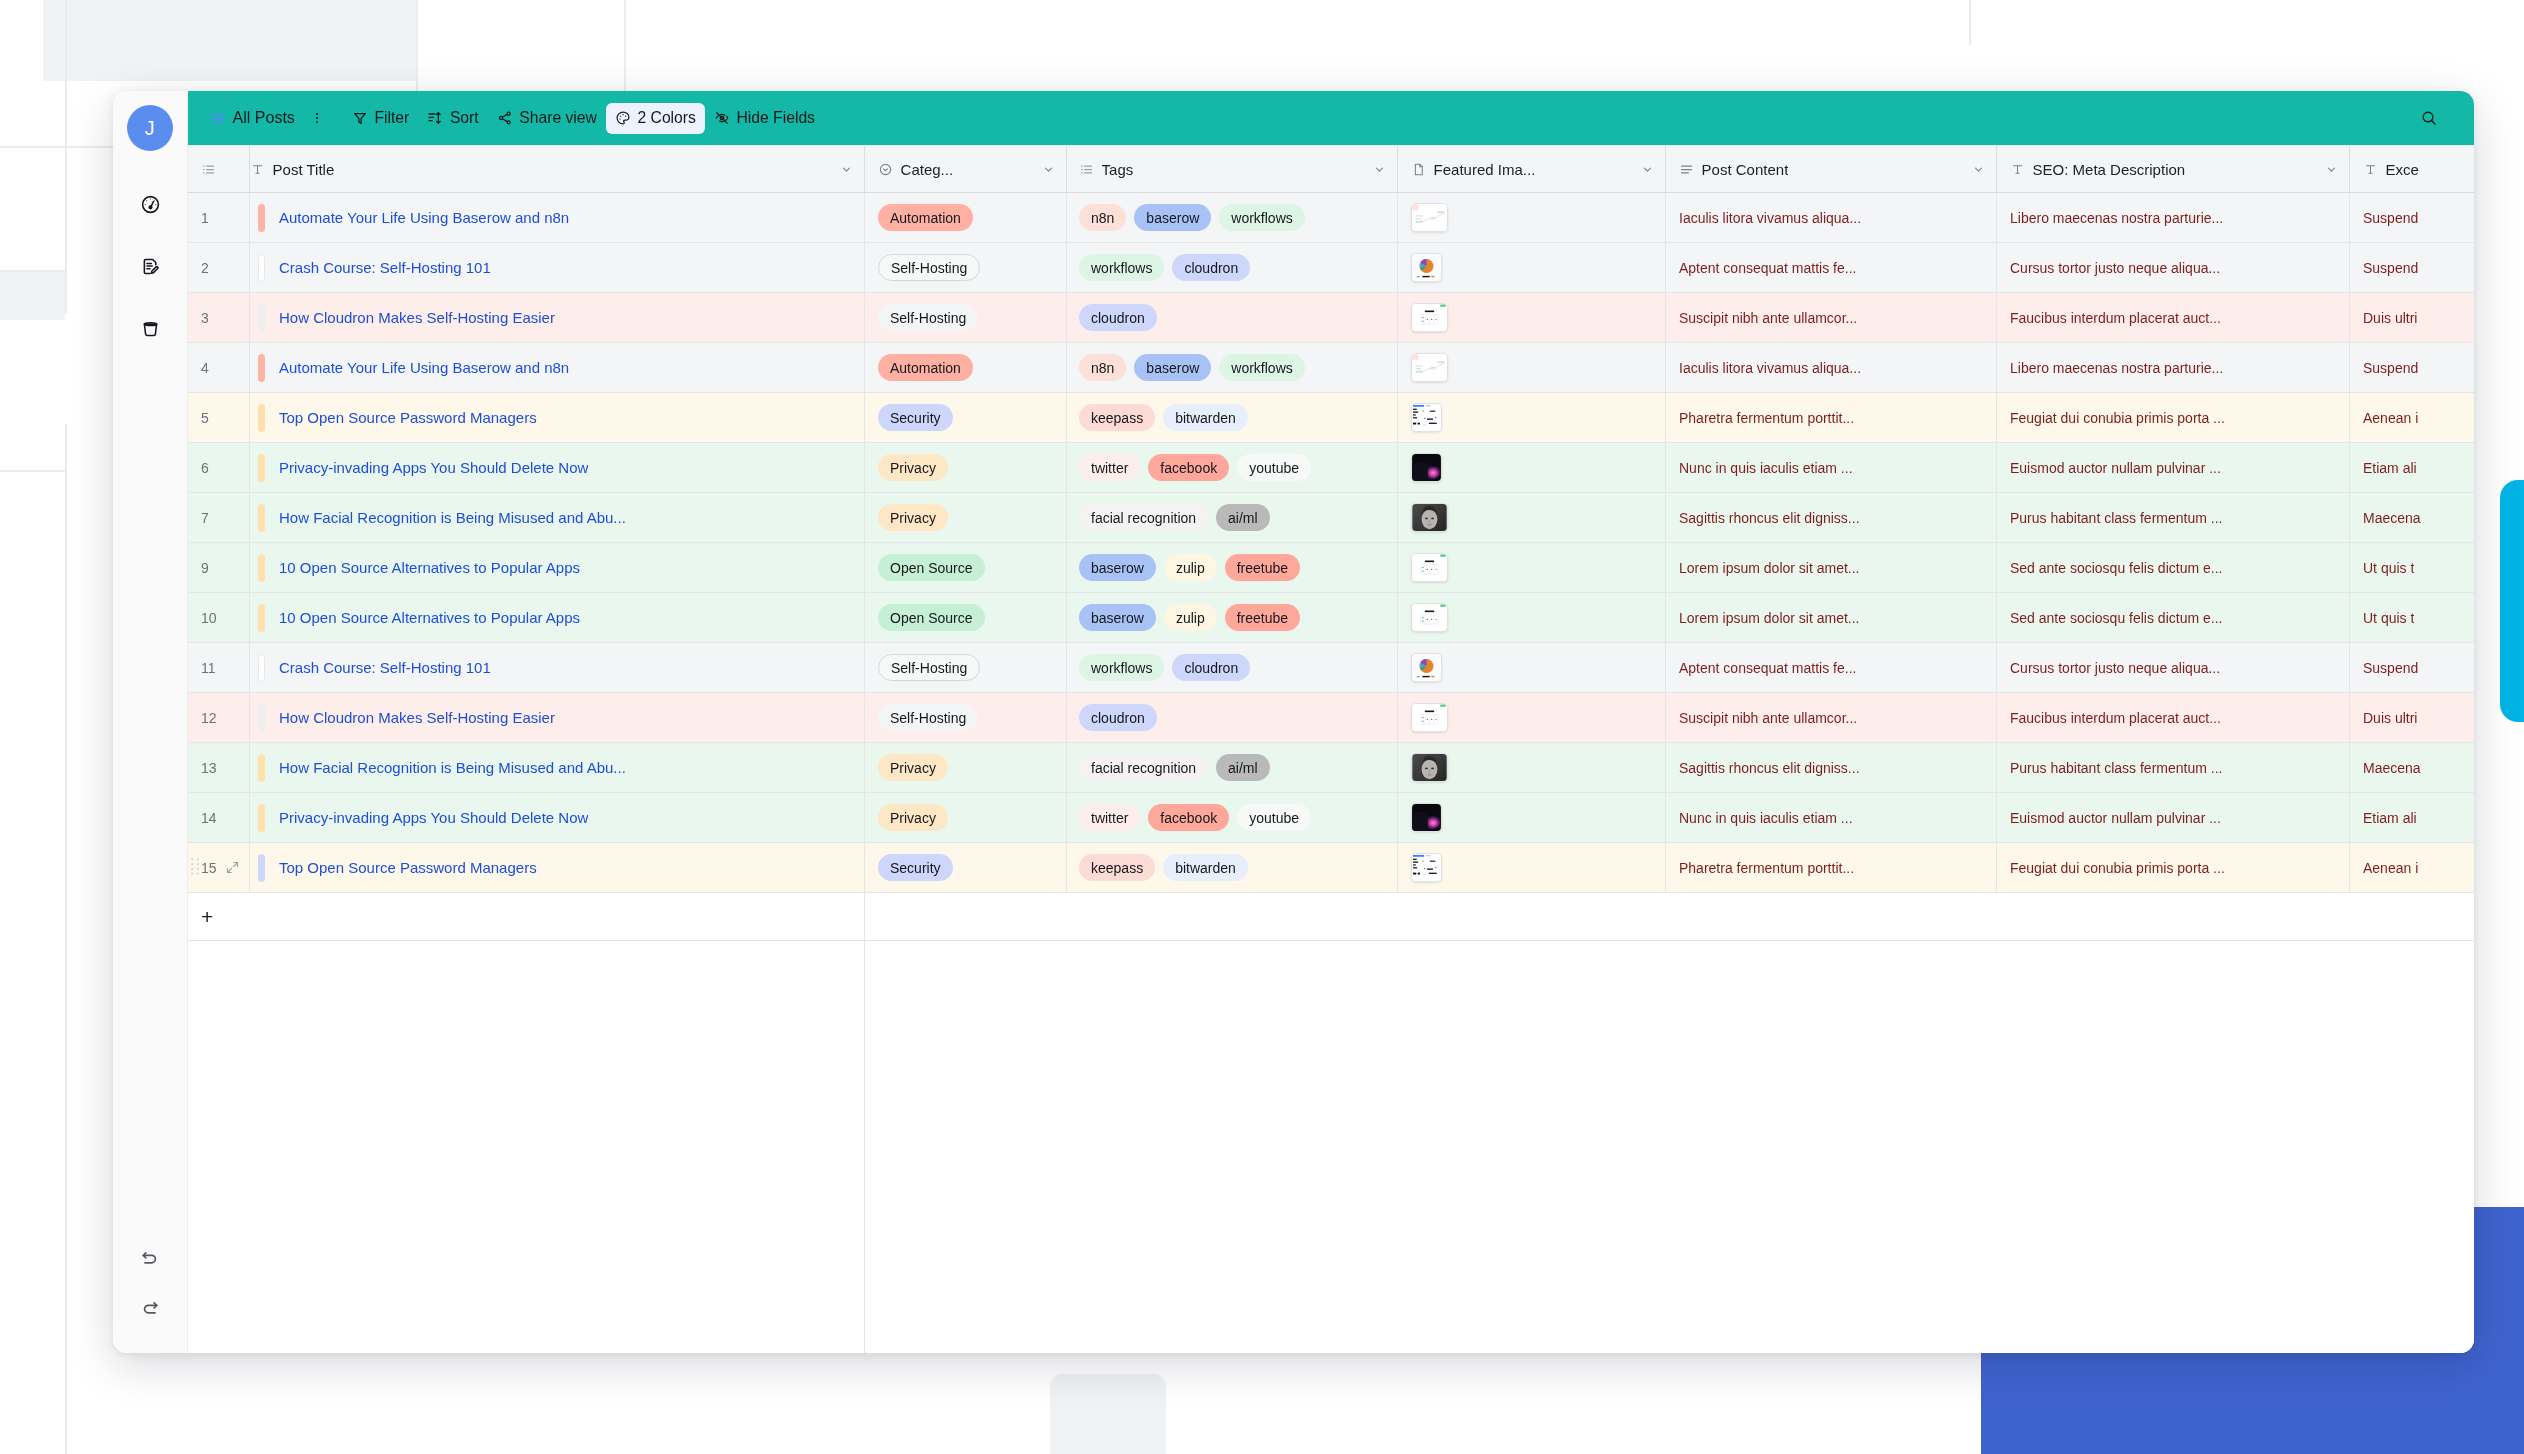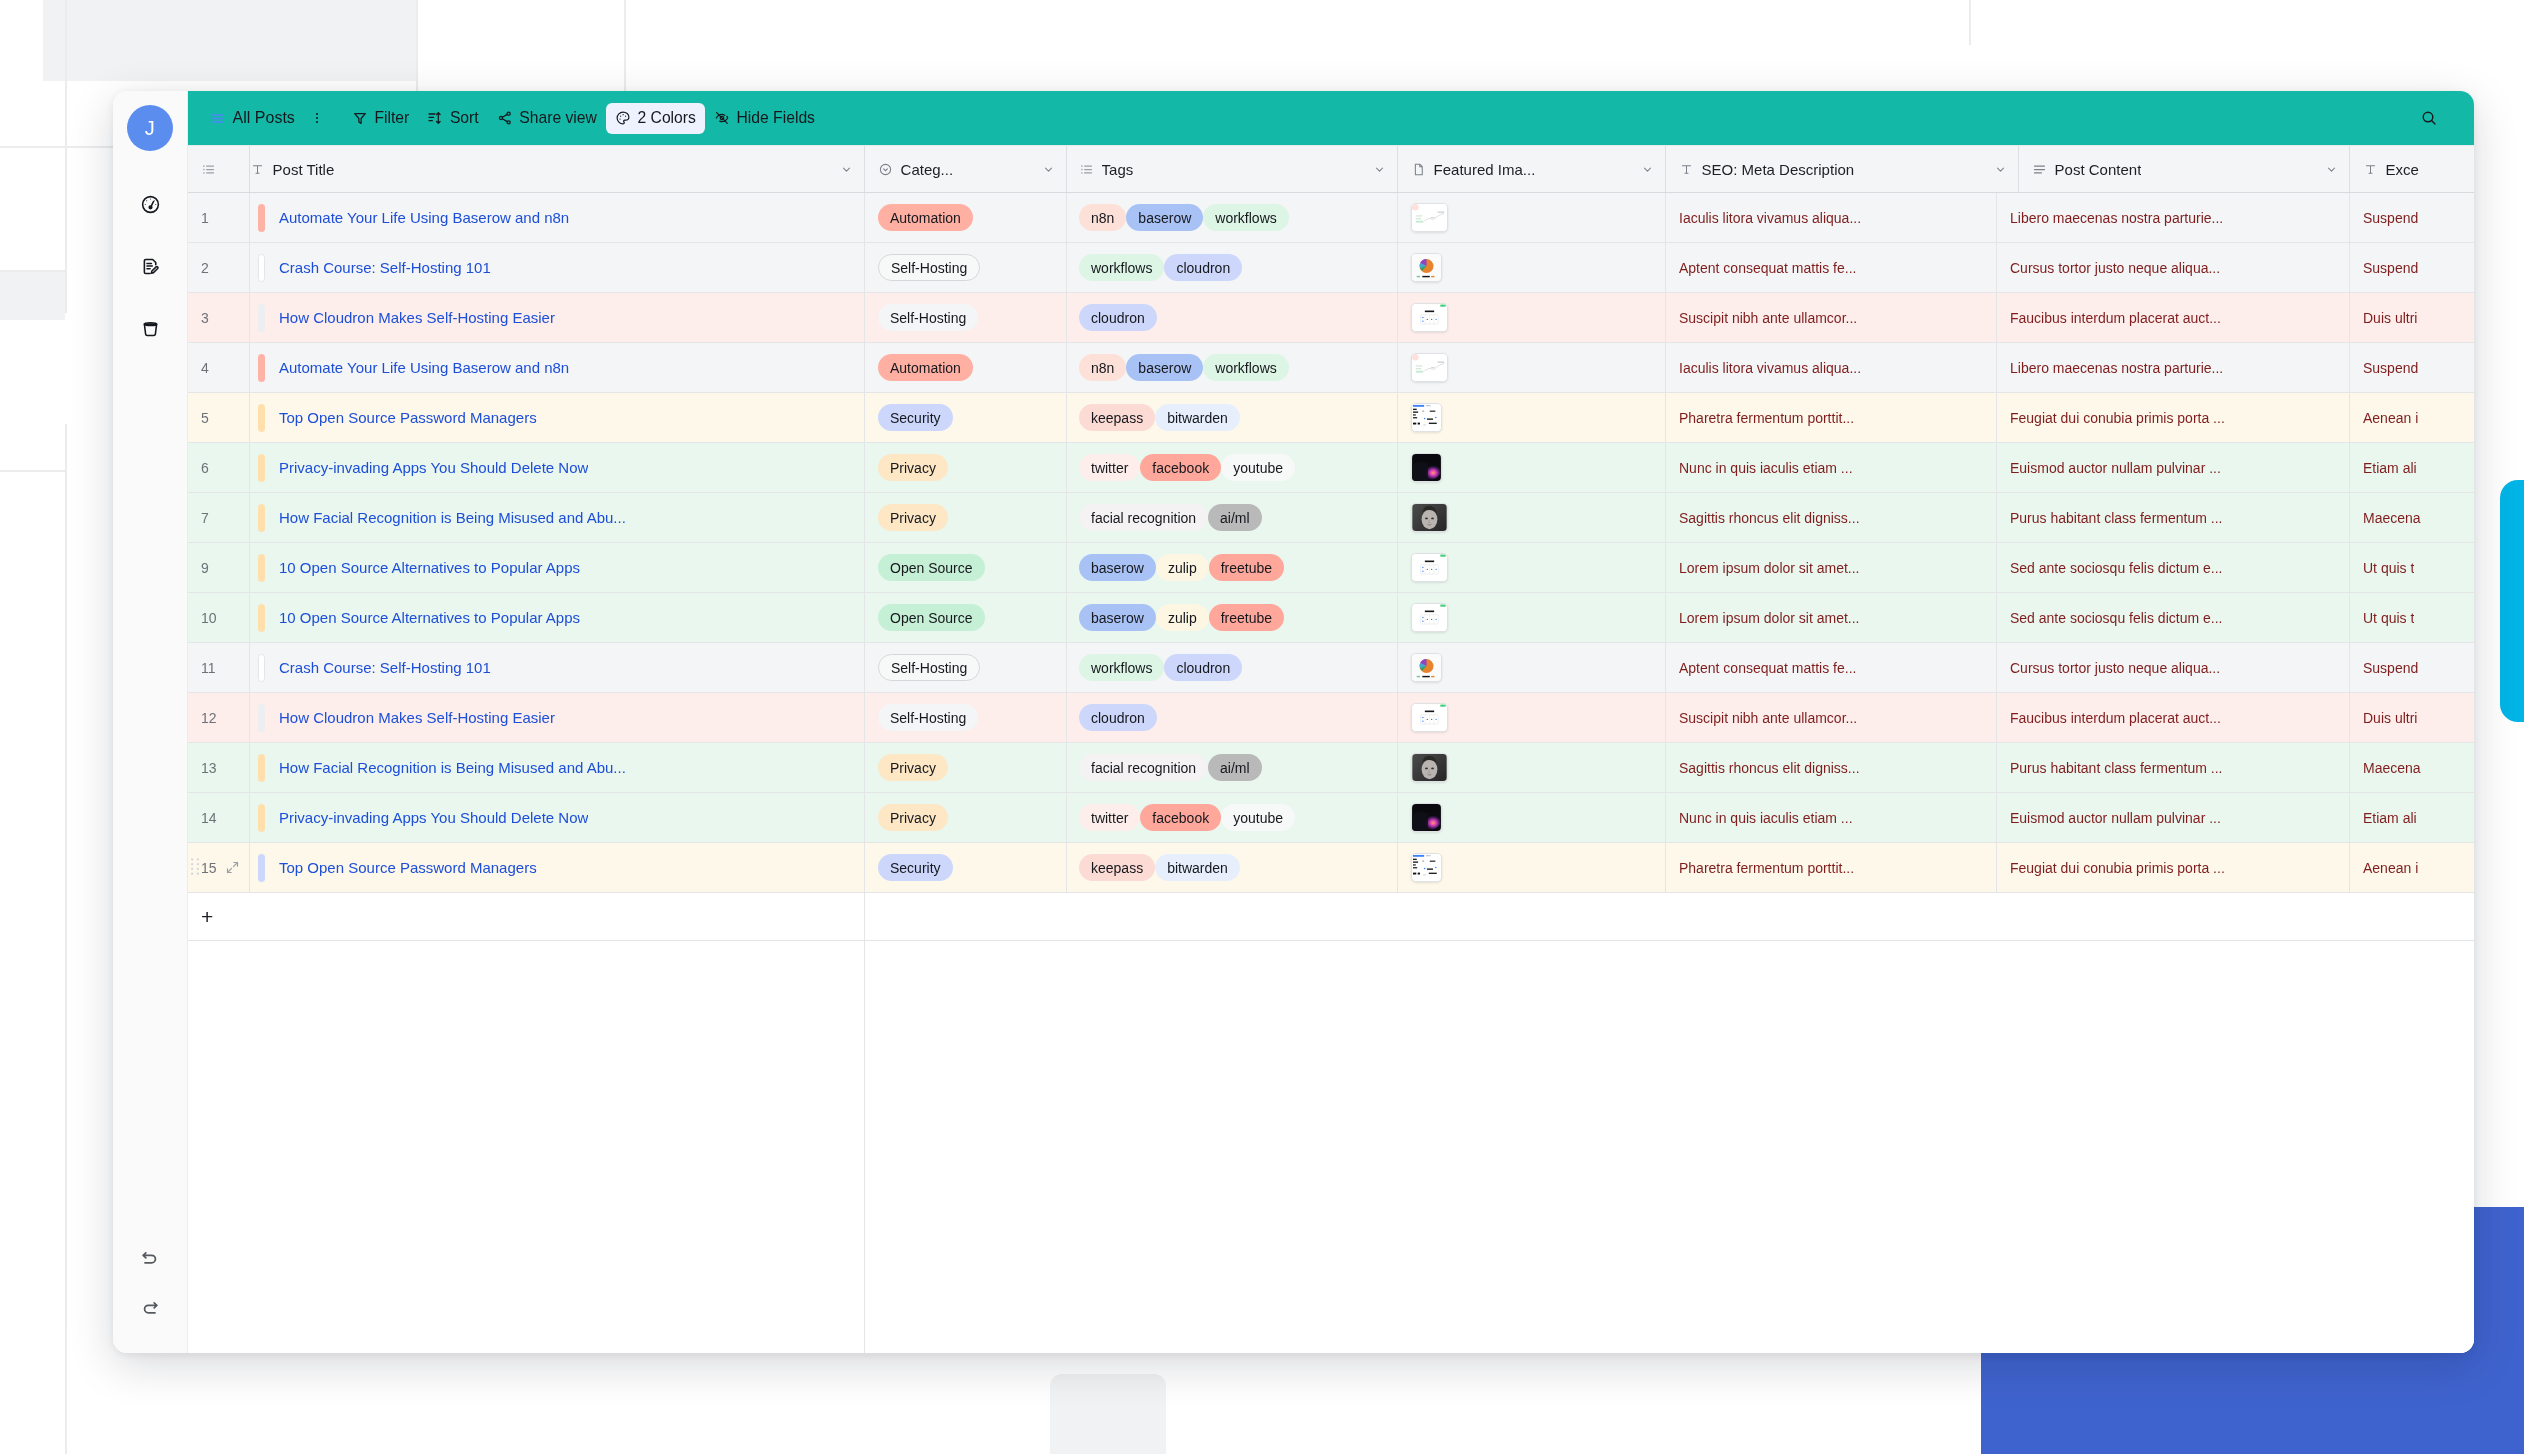--- a/index.html
+++ b/index.html
@@ -115,21 +115,21 @@
   .row.hovered .rowdrag, .row.hovered .rowexpand { display:flex; }
 
   .colorbar { width:7px; height:28px; border-radius:3.5px; flex:0 0 7px; margin-right:14px; margin-left:8px; }
   .title-txt { font-size:15px; color:#1d4ed8; overflow:hidden; text-overflow:ellipsis; white-space:nowrap; }
 
   .pill {
     display:inline-flex; align-items:center; height:27px; padding:0 12px;
     border-radius:13.6px; font-size:14px; color:#16181d; white-space:nowrap;
   }
   .pill.outline { background:#f7f8f8; border:0.5px solid #d5d8db; }
-  .tagrow { display:flex; align-items:center; flex-wrap:nowrap; }
+  .tagrow { display:flex; align-items:center; gap:8px; flex-wrap:nowrap; }
 
   .thumb {
     height:29px; border-radius:5px; background:#fff;
     border:0.5px solid #dfe1e4; box-shadow:0 1px 2.5px rgba(0,0,0,.10);
     overflow:hidden; position:relative;
   }
   .thumb.w1 { width:37px; }
   .thumb.w2 { width:31px; }
 
   .celltext { font-size:14px; color:#7f1d1d; overflow:hidden; text-overflow:ellipsis; white-space:nowrap; }
@@ -382,43 +382,43 @@
                   </svg>
                 </span>
                 <span class="t">Featured Ima...</span>
               </div>
               <span class="chev">
                 <svg width="13" height="13" viewBox="0 0 24 24" fill="none" stroke="#7b8189" stroke-width="1.9" stroke-linecap="round" stroke-linejoin="round">
                   <path d="M6.5 9.5 12 15l5.5-5.5"></path>
                 </svg>
               </span>
             </div>
+            <div class="cell c-body">
+              <div class="hdr-label">
+                <span>
+                  <svg width="15" height="15" viewBox="0 0 24 24" fill="none" stroke="#7b8189" stroke-width="2" stroke-linecap="round">
+                    <path d="M4 6.5h16M4 12h16M4 17.5h11"></path>
+                  </svg>
+                </span>
+                <span class="t">Post Content</span>
+              </div>
+              <span class="chev">
+                <svg width="13" height="13" viewBox="0 0 24 24" fill="none" stroke="#7b8189" stroke-width="1.9" stroke-linecap="round" stroke-linejoin="round">
+                  <path d="M6.5 9.5 12 15l5.5-5.5"></path>
+                </svg>
+              </span>
+            </div>
             <div class="cell c-seo">
               <div class="hdr-label">
                 <span>
                   <svg width="15" height="15" viewBox="0 0 24 24" fill="none" stroke="#7b8189" stroke-width="1.7" stroke-linecap="round">
                     <path d="M5.5 6h13M12 6v12M9.6 18h4.8"></path>
                   </svg>
                 </span>
                 <span class="t">SEO: Meta Description</span>
-              </div>
-              <span class="chev">
-                <svg width="13" height="13" viewBox="0 0 24 24" fill="none" stroke="#7b8189" stroke-width="1.9" stroke-linecap="round" stroke-linejoin="round">
-                  <path d="M6.5 9.5 12 15l5.5-5.5"></path>
-                </svg>
-              </span>
-            </div>
-            <div class="cell c-body">
-              <div class="hdr-label">
-                <span>
-                  <svg width="15" height="15" viewBox="0 0 24 24" fill="none" stroke="#7b8189" stroke-width="2" stroke-linecap="round">
-                    <path d="M4 6.5h16M4 12h16M4 17.5h11"></path>
-                  </svg>
-                </span>
-                <span class="t">Post Content</span>
               </div>
               <span class="chev">
                 <svg width="13" height="13" viewBox="0 0 24 24" fill="none" stroke="#7b8189" stroke-width="1.9" stroke-linecap="round" stroke-linejoin="round">
                   <path d="M6.5 9.5 12 15l5.5-5.5"></path>
                 </svg>
               </span>
             </div>
             <div class="cell c-exc">
               <div class="hdr-label">
                 <span>

